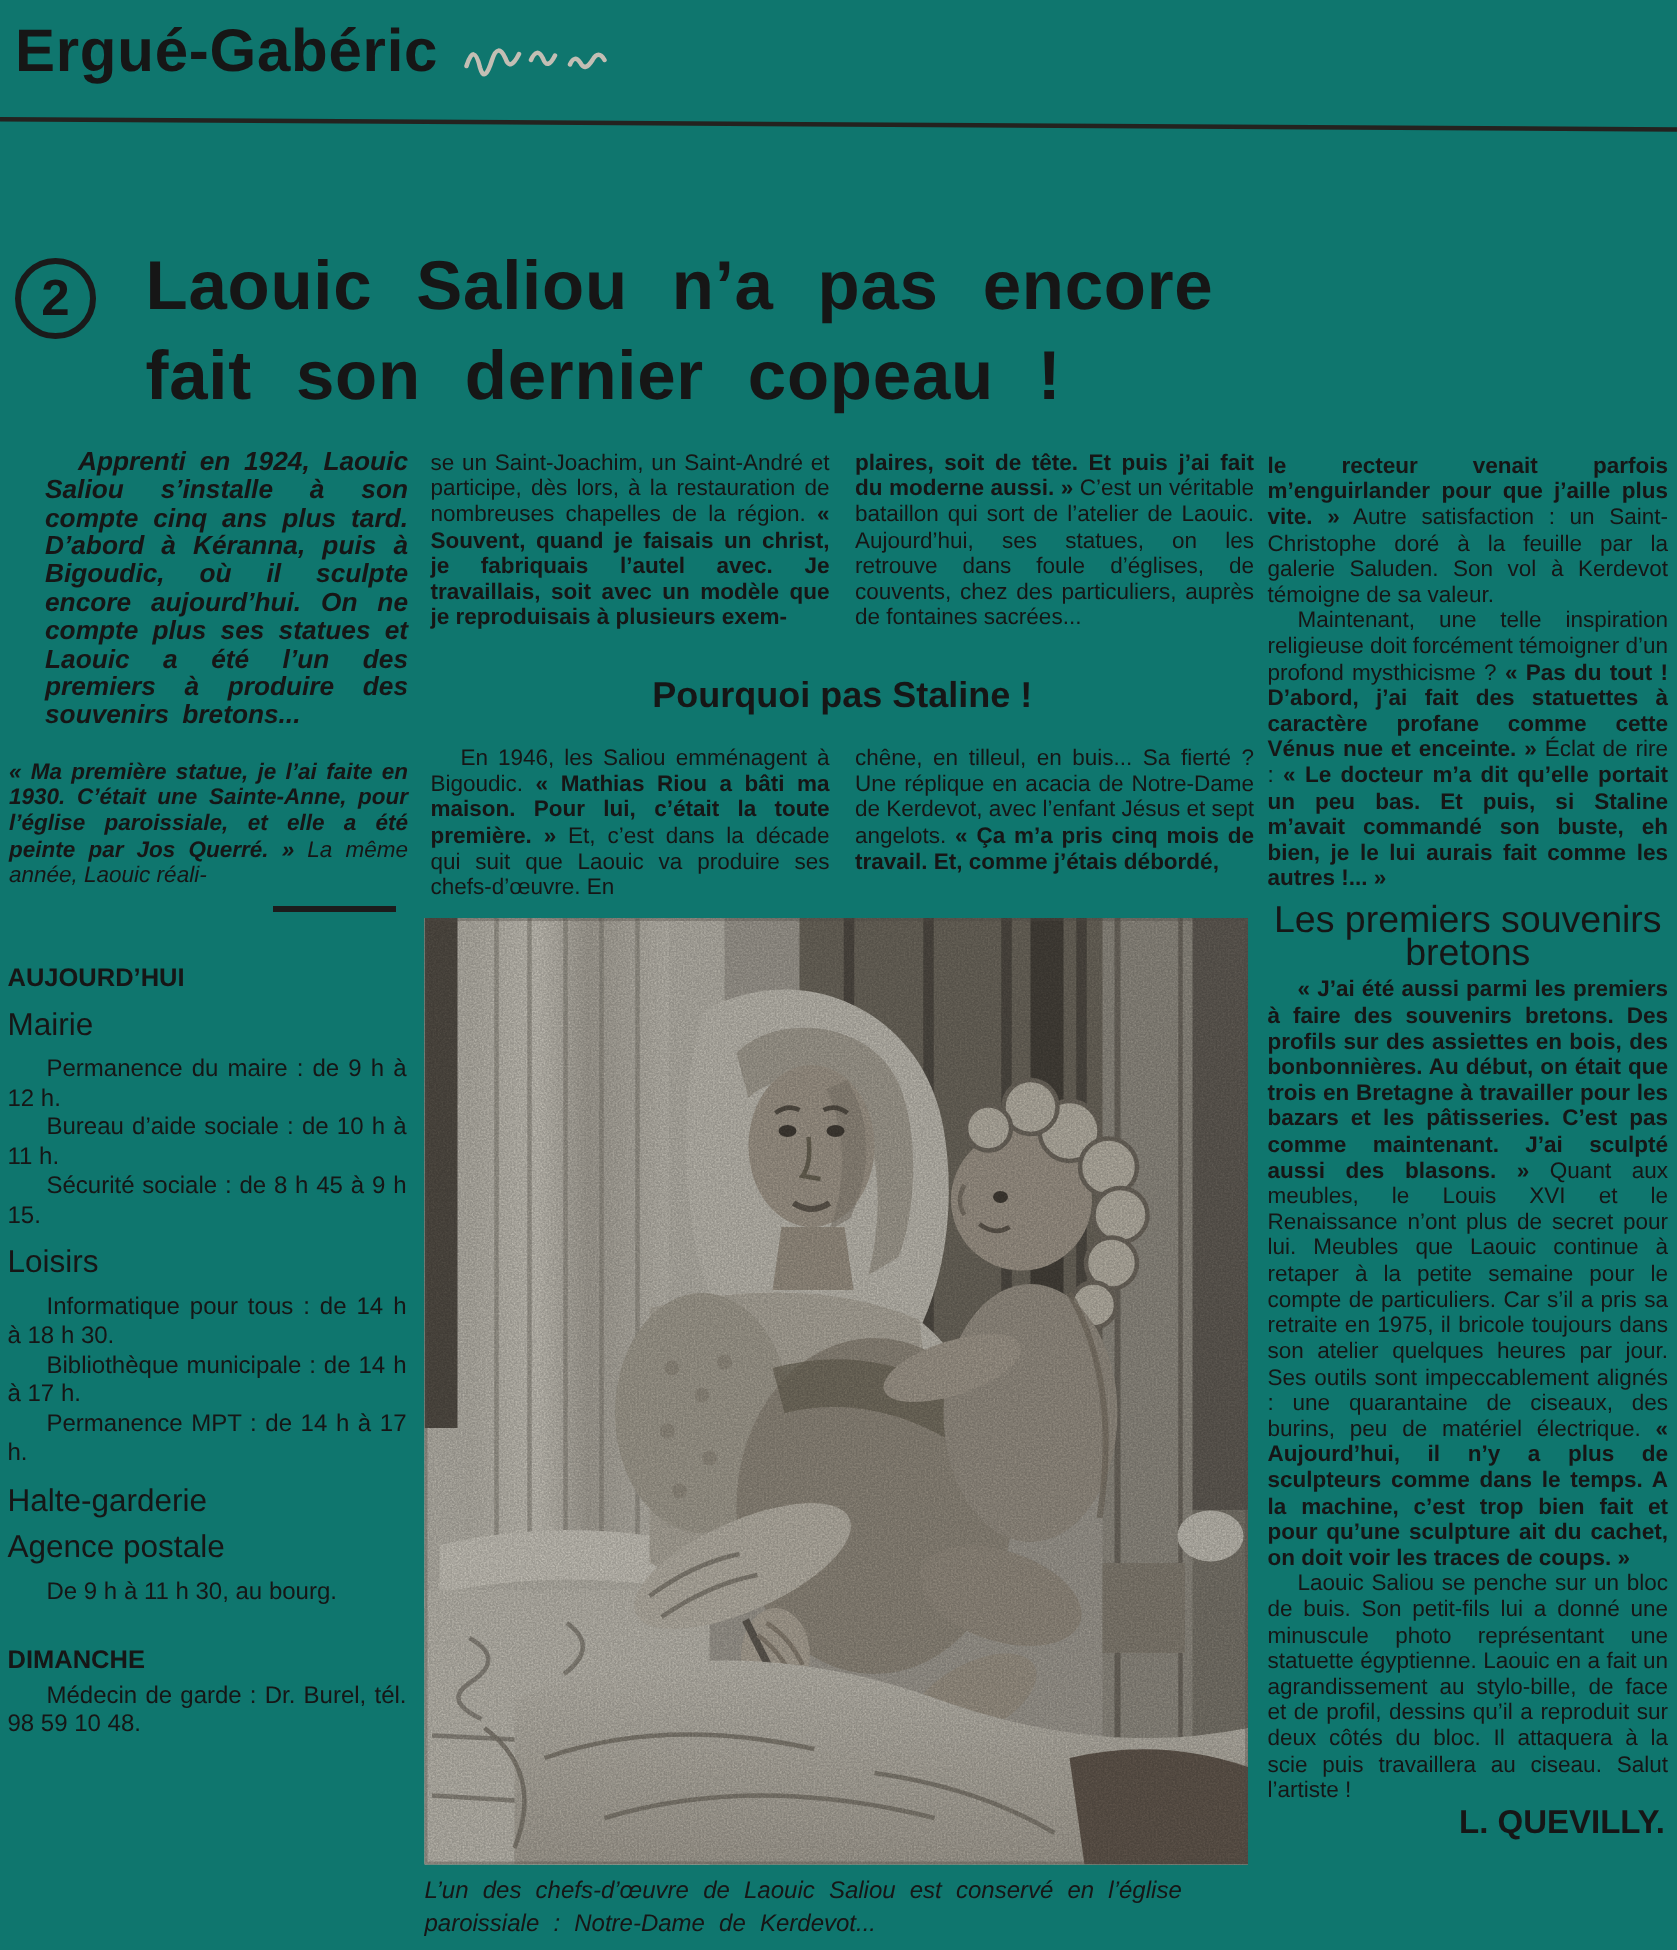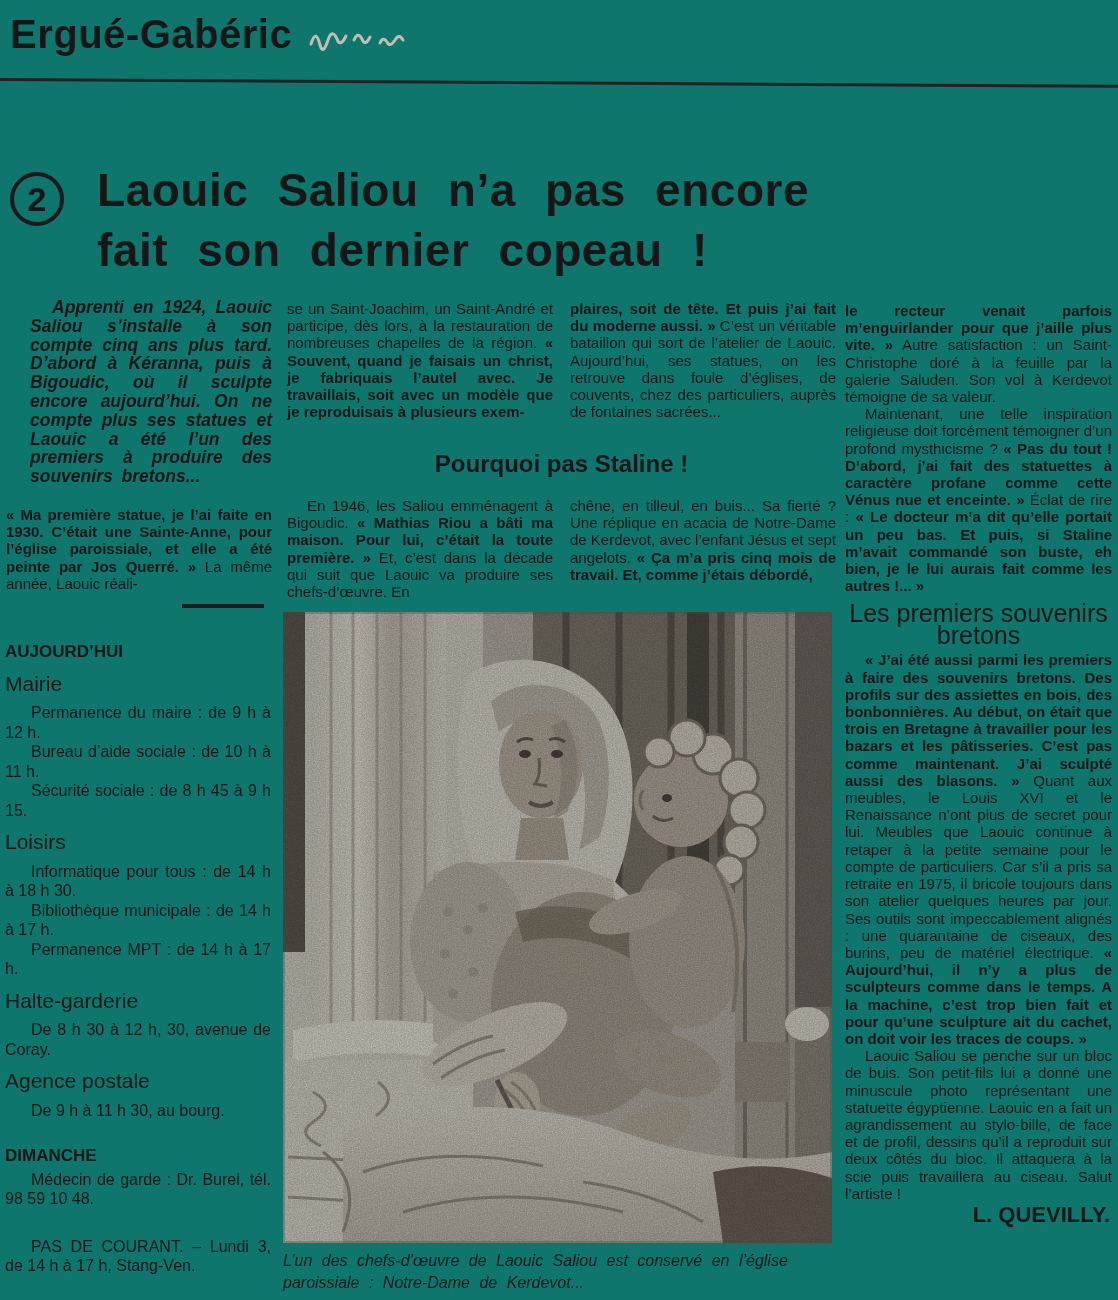--- a/index.html
+++ b/index.html
@@ -20,21 +20,21 @@
   .headline .hl{display:block;}
   
   .col{position:absolute;width:266px;font-size:15px;line-height:17.2px;text-align:justify;}
   .col1{left:6px;top:298px;}
   .col2a{left:287px;top:300px;}
   .col3a{left:570px;top:300px;}
   .col2b{left:287px;top:497px;}
   .col3b{left:570px;top:497px;}
   .col4{left:845px;top:302px;width:267px;}
   .p{margin:0;}
-  .mt{margin-top:20px;}
+  .mt{margin-top:20px;font-style:italic;}
   .ind{text-indent:20px;}
   .b{font-weight:bold;}
   .lead{margin:0;padding-left:24px;font-size:17.5px;line-height:18.8px;font-weight:bold;font-style:italic;
         text-indent:22px;word-spacing:4px;}
   .end-rule{width:82px;height:4px;background:#1c1c1c;margin:12px 0 0 176px;}
   .crosshead{position:absolute;left:287px;top:450px;width:549px;margin:0;text-align:center;
              font-size:24px;font-weight:bold;}
   .subhead{margin:8px 0 5px 0;text-align:center;font-size:25px;line-height:22px;font-weight:normal;}
   .byline{margin:4px 2px 0 0;text-align:right;font-weight:bold;font-size:22px;}
   
@@ -232,29 +232,27 @@
     <p class="ag-item">Permanence du maire : de 9 h à 12 h.</p>
     <p class="ag-item">Bureau d’aide sociale : de 10 h à 11 h.</p>
     <p class="ag-item">Sécurité sociale : de 8 h 45 à 9 h 15.</p>
 
     <div class="ag-title">Loisirs</div>
     <p class="ag-item">Informatique pour tous : de 14 h à 18 h 30.</p>
     <p class="ag-item">Bibliothèque municipale : de 14 h à 17 h.</p>
     <p class="ag-item">Permanence MPT : de 14 h à 17 h.</p>
 
     <div class="ag-title">Halte-garderie</div>
-    <p class="ag-item">De 8 h 30 à 12 h, 30, avenue de Coray.</p>
 
     <div class="ag-title">Agence postale</div>
     <p class="ag-item">De 9 h à 11 h 30, au bourg.</p>
 
     <div class="ag-label dim">DIMANCHE</div>
     <p class="ag-item">Médecin de garde : Dr. Burel, tél. 98 59 10 48.</p>
 
-    <p class="ag-item brief">PAS DE COURANT. – Lundi 3, de 14 h à 17 h, Stang-Ven.</p>
 
   </aside>
 
   <section class="col col4">
     <p class="p"><span class="b">le recteur venait parfois m’enguirlander pour que j’aille plus vite. »</span><span> Autre satisfaction : un Saint-Christophe doré à la feuille par la galerie Saluden. Son vol à Kerdevot témoigne de sa valeur.</span></p>
     <p class="p ind"><span>Maintenant, une telle inspiration religieuse doit forcément témoigner d’un profond mysthicisme ? </span><span class="b">« Pas du tout ! D’abord, j’ai fait des statuettes à caractère profane comme cette Vénus nue et enceinte. »</span><span> Éclat de rire : </span><span class="b">« Le docteur m’a dit qu’elle portait un peu bas. Et puis, si Staline m’avait commandé son buste, eh bien, je le lui aurais fait comme les autres !... »</span></p>
     <h3 class="subhead">Les premiers souvenirs bretons</h3>
     <p class="p ind"><span class="b">« J’ai été aussi parmi les premiers à faire des souvenirs bretons. Des profils sur des assiettes en bois, des bonbonnières. Au début, on était que trois en Bretagne à travailler pour les bazars et les pâtisseries. C’est pas comme maintenant. J’ai sculpté aussi des blasons. »</span><span> Quant aux meubles, le Louis XVI et le Renaissance n’ont plus de secret pour lui. Meubles que Laouic continue à retaper à la petite semaine pour le compte de particuliers. Car s’il a pris sa retraite en 1975, il bricole toujours dans son atelier quelques heures par jour. Ses outils sont impeccablement alignés : une quarantaine de ciseaux, des burins, peu de matériel électrique. </span><span class="b">« Aujourd’hui, il n’y a plus de sculpteurs comme dans le temps. A la machine, c’est trop bien fait et pour qu’une sculpture ait du cachet, on doit voir les traces de coups. »</span></p>
     <p class="p ind">Laouic Saliou se penche sur un bloc de buis. Son petit-fils lui a donné une minuscule photo représentant une statuette égyptienne. Laouic en a fait un agrandissement au stylo-bille, de face et de profil, dessins qu’il a reproduit sur deux côtés du bloc. Il attaquera à la scie puis travaillera au ciseau. Salut l’artiste !</p>
     <p class="byline">L. QUEVILLY.</p>

